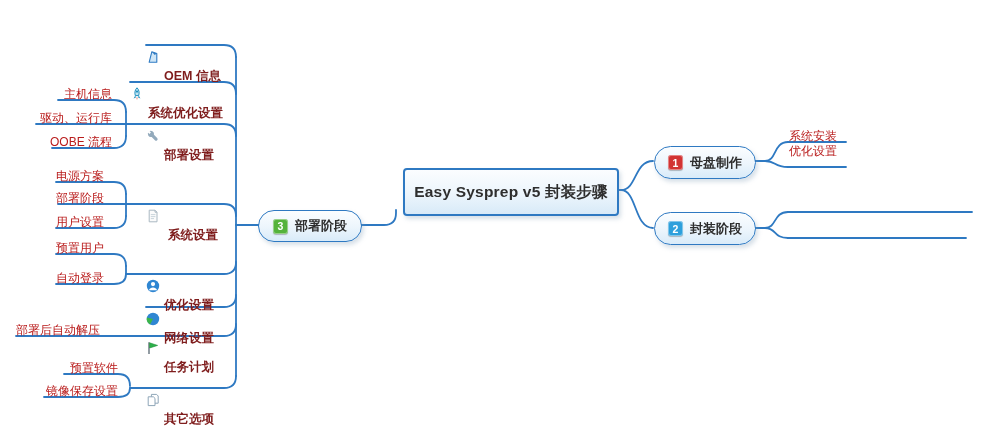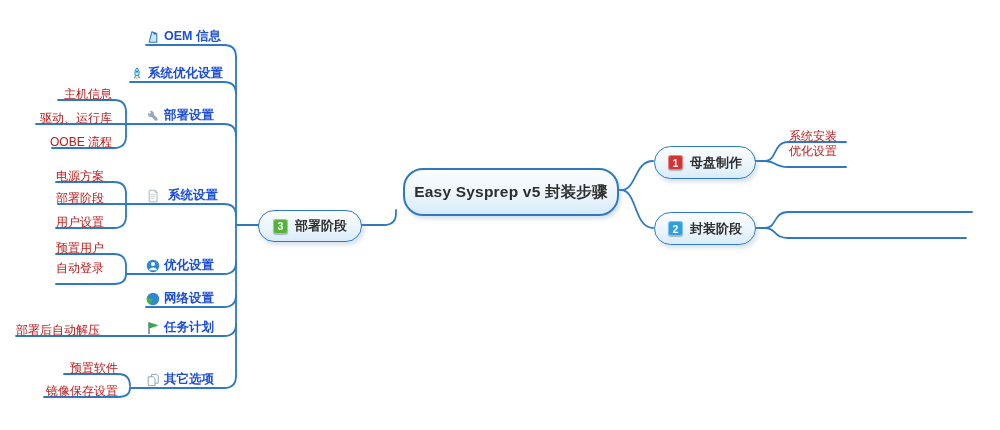--- a/index.html
+++ b/index.html
@@ -3,36 +3,36 @@
 <meta charset="utf-8">
 <style>
   html,body{margin:0;padding:0;background:#ffffff;}
   .canvas{position:relative;width:1000px;height:430px;background:#ffffff;overflow:hidden;
           font-family:"Liberation Sans","DejaVu Sans",sans-serif;}
   svg.wires{position:absolute;left:0;top:0;z-index:0;}
   .wire{fill:none;stroke:#2e79c2;stroke-width:1.8;stroke-linecap:round;}
 
   .central{position:absolute;left:403px;top:168px;width:212px;height:44px;z-index:2;
            display:flex;align-items:center;justify-content:center;
-           border:2.2px solid #2e79c2;border-radius:20px;
+           border:2.2px solid #2e79c2;border-radius:4px;
            background:linear-gradient(180deg,#fbfdff 0%,#ecf5fc 55%,#d8eaf8 100%);
            box-shadow:2px 3px 4px rgba(140,165,190,.35);}
   .central .title{font-size:15.5px;font-weight:bold;color:#2e2e2e;white-space:nowrap;letter-spacing:.2px;}
 
   .pill{position:absolute;z-index:2;display:flex;align-items:center;justify-content:center;gap:7px;
         border:1.8px solid #2e79c2;border-radius:17px;
         background:linear-gradient(180deg,#fbfdff 0%,#ecf5fc 55%,#d9ebf9 100%);
         box-shadow:2px 3px 4px rgba(140,165,190,.35);}
   .pill .label{font-size:13px;font-weight:bold;color:#2e2e2e;white-space:nowrap;}
   .badge{display:flex;align-items:center;justify-content:center;width:15px;height:15px;border-radius:3px;
          color:#fff;font-size:10.5px;font-weight:bold;
          box-shadow:inset 0 0 0 1px rgba(255,255,255,.4), 0 1px 1px rgba(0,0,0,.25);}
 
   .branch{position:absolute;z-index:1;display:flex;align-items:center;gap:4px;white-space:nowrap;}
-  .branch .label{font-size:12.5px;font-weight:bold;color:#1d4ed8;}
+  .branch .label{font-size:12.5px;font-weight:bold;color:#7f1d1d;margin-top:40px;}
   .branch svg{display:block;}
 
   .leaf{position:absolute;z-index:1;font-size:12px;color:#b91c1c;white-space:nowrap;}
   .leaf.r{text-align:right;}
   .leaf.small{font-size:11.5px;}
 </style>
 </head>
 <body>
 
 <div class="canvas">
@@ -178,20 +178,20 @@
 
   <div class="leaf r" style="left:32px;top:86px;width:80px;">主机信息</div>
   <div class="leaf r" style="left:32px;top:110px;width:80px;">驱动、运行库</div>
   <div class="leaf r" style="left:32px;top:134px;width:80px;">OOBE 流程</div>
 
   <div class="leaf r" style="left:24px;top:168px;width:80px;">电源方案</div>
   <div class="leaf r" style="left:24px;top:190px;width:80px;">部署阶段</div>
   <div class="leaf r" style="left:24px;top:214px;width:80px;">用户设置</div>
 
   <div class="leaf r" style="left:24px;top:240px;width:80px;">预置用户</div>
-  <div class="leaf r" style="left:24px;top:260px;width:80px;">自动登录</div>
+  <div class="leaf r" style="left:24px;top:270px;width:80px;">自动登录</div>
 
   <div class="leaf" style="left:16px;top:322px;">部署后自动解压</div>
 
   <div class="leaf r" style="left:38px;top:360px;width:80px;">预置软件</div>
   <div class="leaf r" style="left:38px;top:383px;width:80px;">镜像保存设置</div>
 
 </div>
 
 </body></html>

